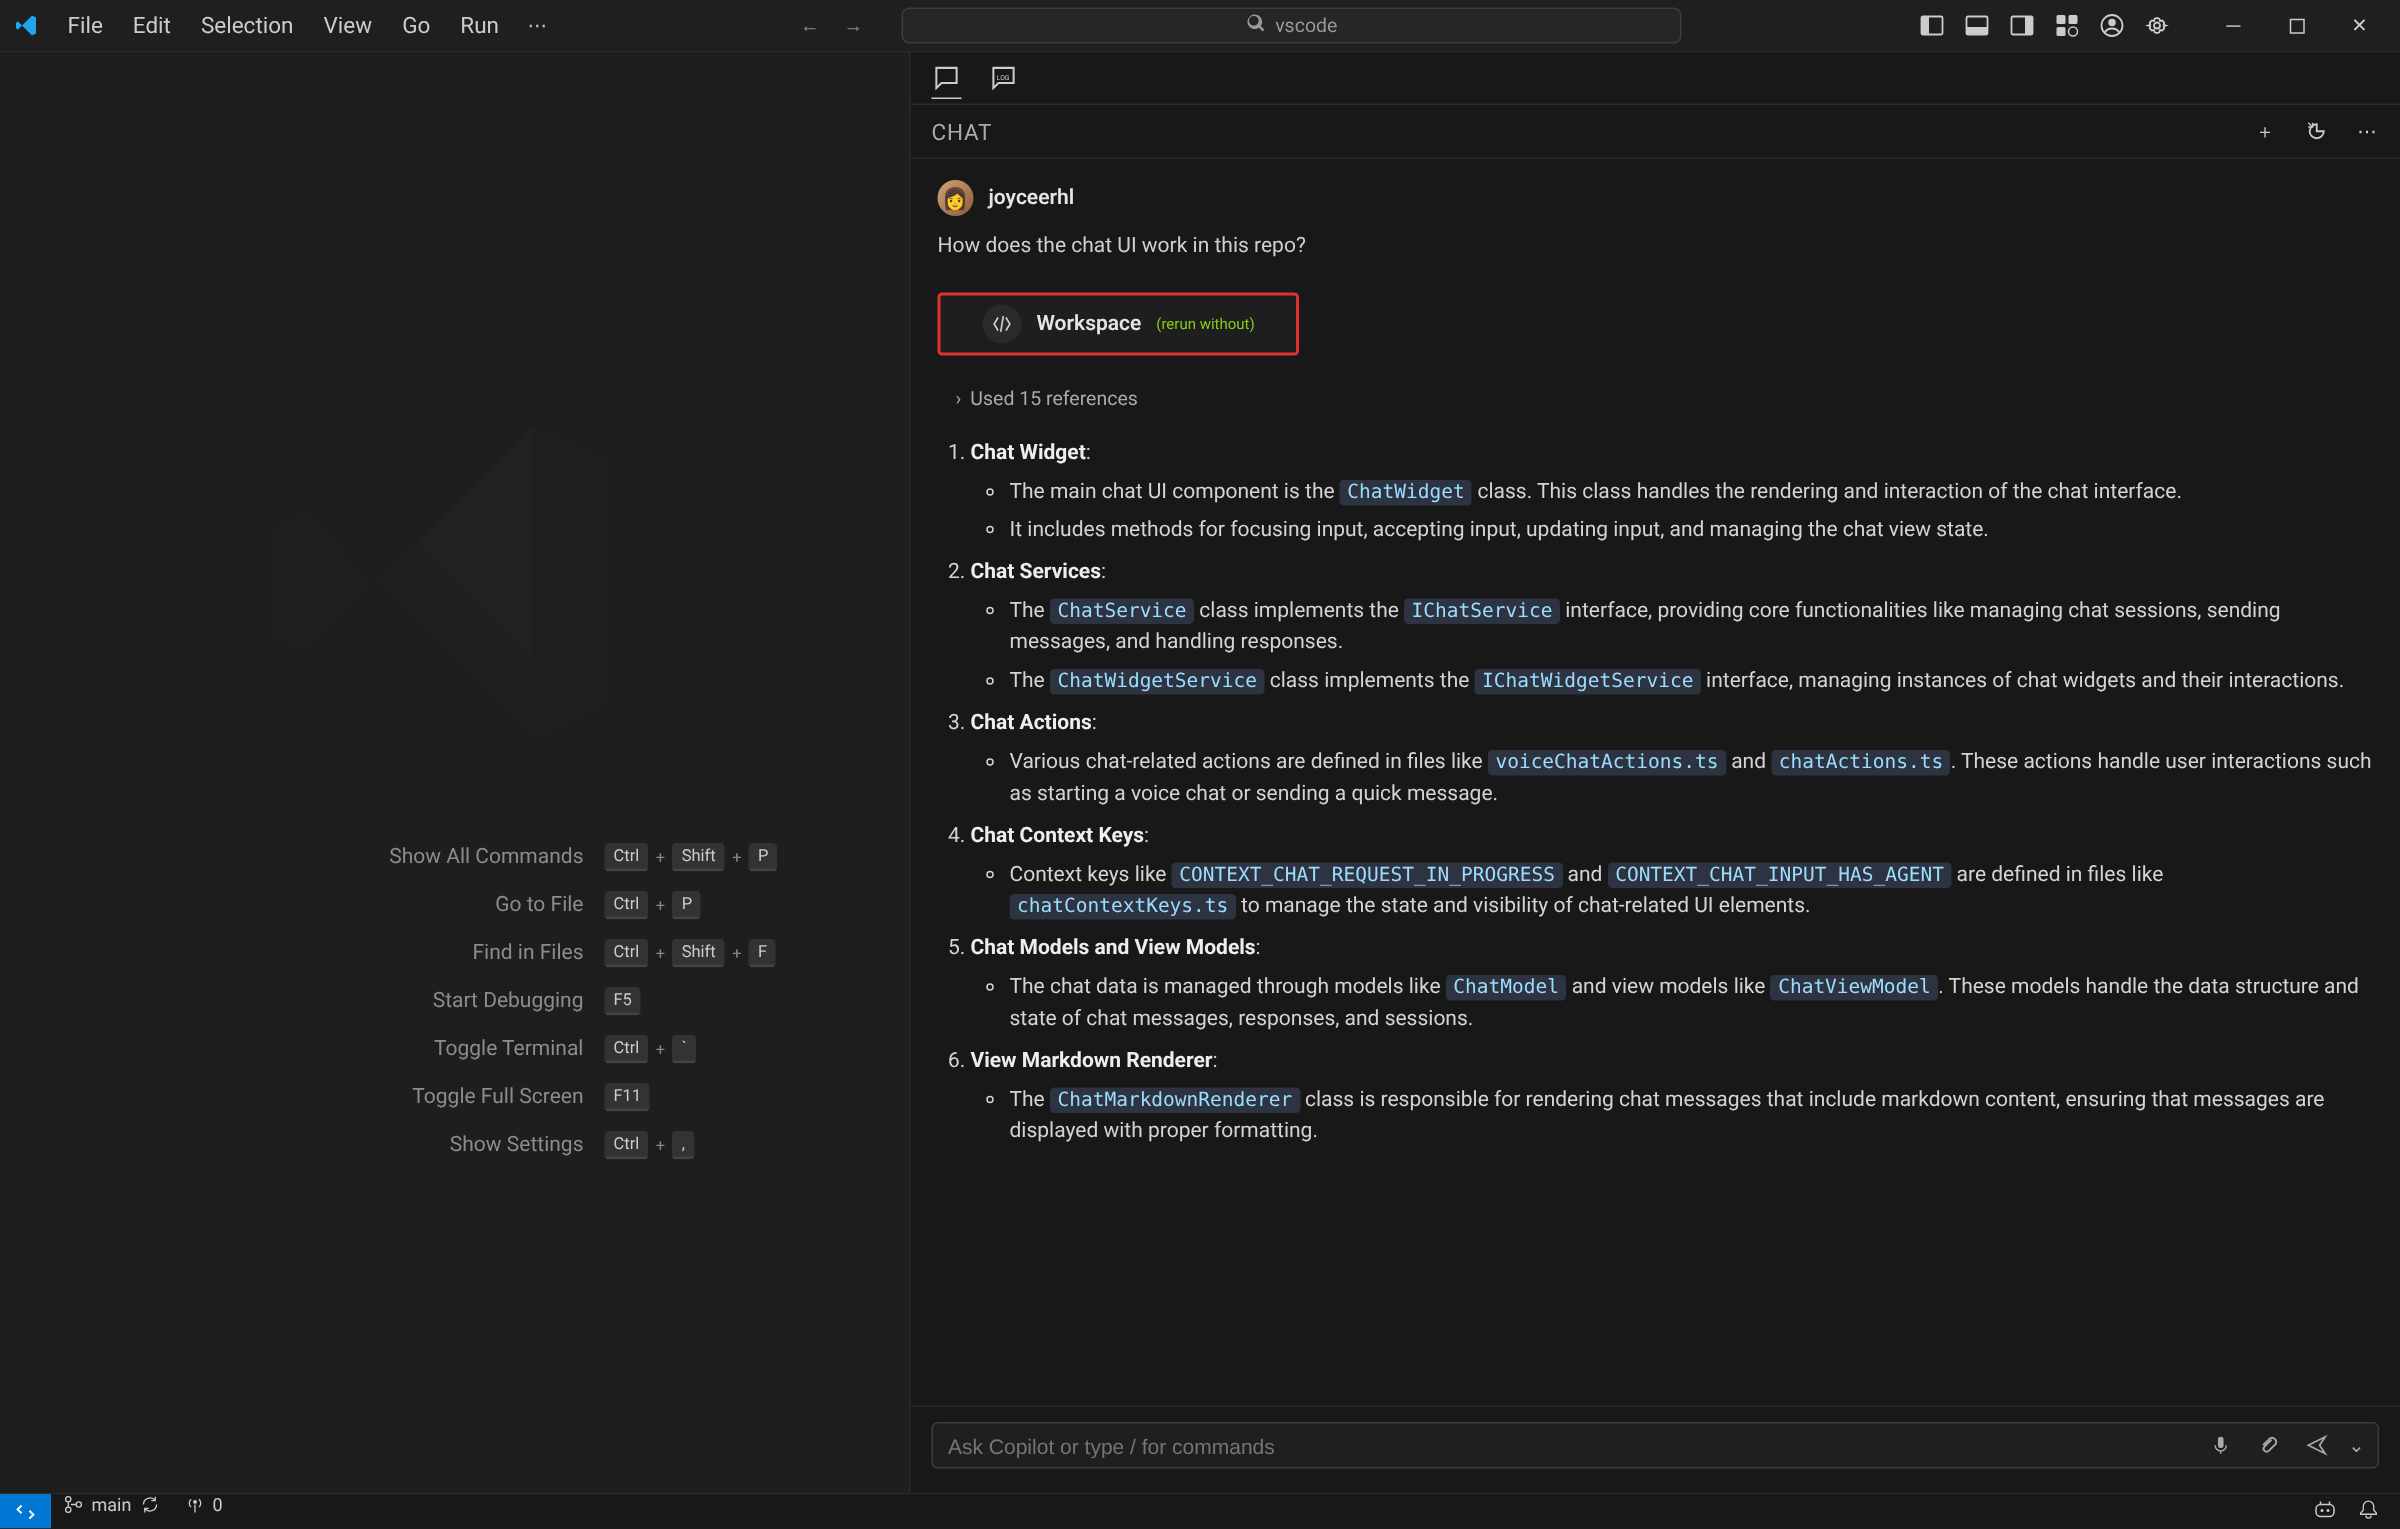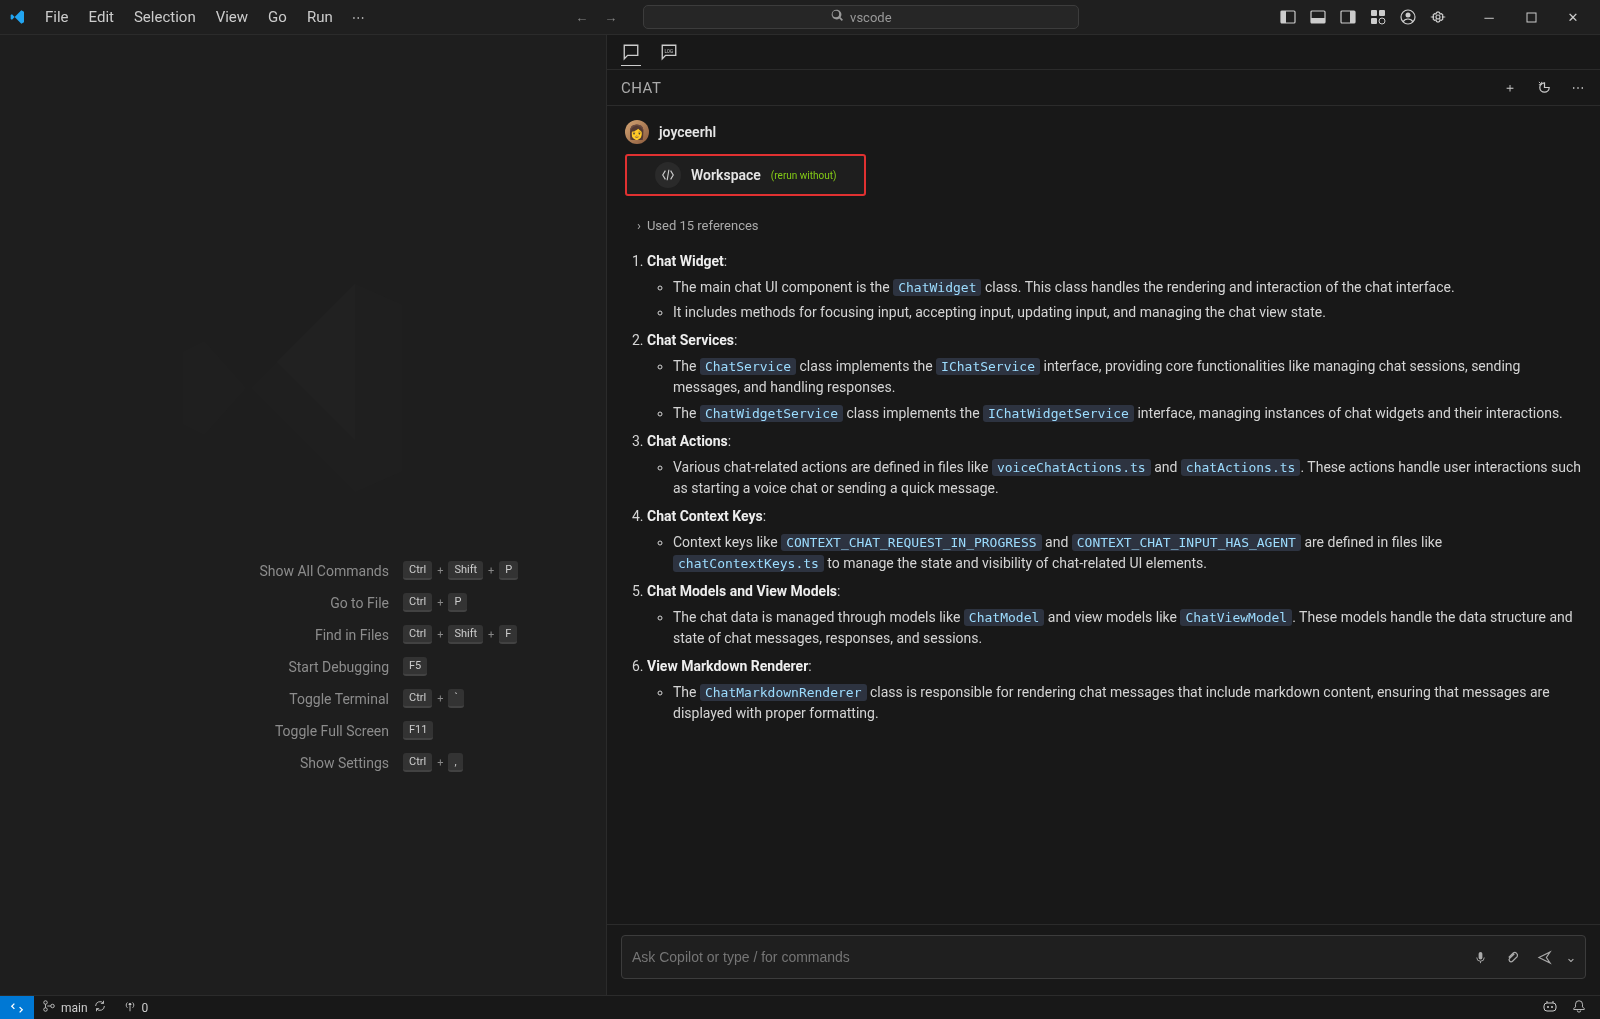--- a/index.html
+++ b/index.html
@@ -24,21 +24,21 @@
 .titlebar-left { display: flex; align-items: center; gap: 2px; padding-left: 8px; }
 .vscode-logo { width: 20px; height: 20px; display:flex; align-items:center; justify-content:center; margin-right:6px;}
 .vscode-logo svg { width:16px; height:16px; }
 .menu-item { padding: 6px 9px; color: #cccccc; font-size: 15px; cursor: pointer; }
 .menu-more { padding: 4px 8px; color: #cccccc; letter-spacing:2px; }
 
 .titlebar-center { flex: 1; display: flex; align-items: center; justify-content: center; gap: 8px; }
 .nav-arrows { display: flex; gap: 16px; margin-right: 18px; }
 .nav-arrow { color: #888; cursor:pointer; }
 .command-center {
-  width: 436px;
+  width: 520px;
   height: 24px;
   background: #262626;
   border: 1px solid #3c3c3c;
   border-radius: 5px;
   display: flex;
   align-items: center;
   justify-content: center;
   gap: 6px;
   color: #999;
   font-size:13px;
@@ -194,21 +194,21 @@
 }
 
 .chat-input-area {
   padding: 10px 14px 16px 14px;
   border-top: 1px solid #2b2b2b;
 }
 .chat-input-box {
   background: #1f1f1f;
   border: 1px solid #3c3c3c;
   border-radius: 4px;
-  height: 44px;
+  height: 31px;
   display: flex;
   align-items: center;
   padding: 0 10px;
   gap: 10px;
 }
 .chat-input {
   flex: 1;
   background: transparent;
   border: none;
   outline: none;
@@ -230,21 +230,21 @@
   color: #ccc;
 }
 .statusbar-left { display: flex; align-items: center; height:100%; }
 .remote-indicator {
   background: #0078d4;
   height: 100%;
   width: 34px;
   display: flex; align-items: center; justify-content: center;
   color: white;
 }
-.status-item { padding: 0 8px; display:flex; align-items:center; gap:5px; height:100%; cursor:pointer; }
+.status-item { padding: 0 8px; display:flex; gap:5px; height:100%; cursor:pointer; }
 .statusbar-right { display: flex; align-items: center; gap: 14px; padding-right: 14px; }
 
 svg { fill: currentColor; }
 </style>
 </head>
 <body>
 
 <div class="titlebar">
   <div class="titlebar-left">
     <div class="vscode-logo">
@@ -419,20 +419,21 @@
           </span>
         <span class="chat-header-icon">⋯</span>
       </div>
     </div>
 
     <div class="chat-body">
       <div class="chat-user">
         <div class="avatar">👩</div>
         <span class="username">joyceerhl</span>
       </div>
+      <div class="user-message">How does the chat UI work in this repo?</div>
 
       <div class="workspace-badge">
         <span class="workspace-icon-circle">
             <svg width="14" height="14" viewBox="0 0 16 16">
               <path d="M5 3L2 8l3 5M11 3l3 5-3 5M9 2l-2 12" fill="none" stroke="currentColor" stroke-width="1.3"></path>
             </svg>
           </span>
         <span class="workspace-label">Workspace</span>
         <span class="rerun-link">(rerun without)</span>
       </div>

